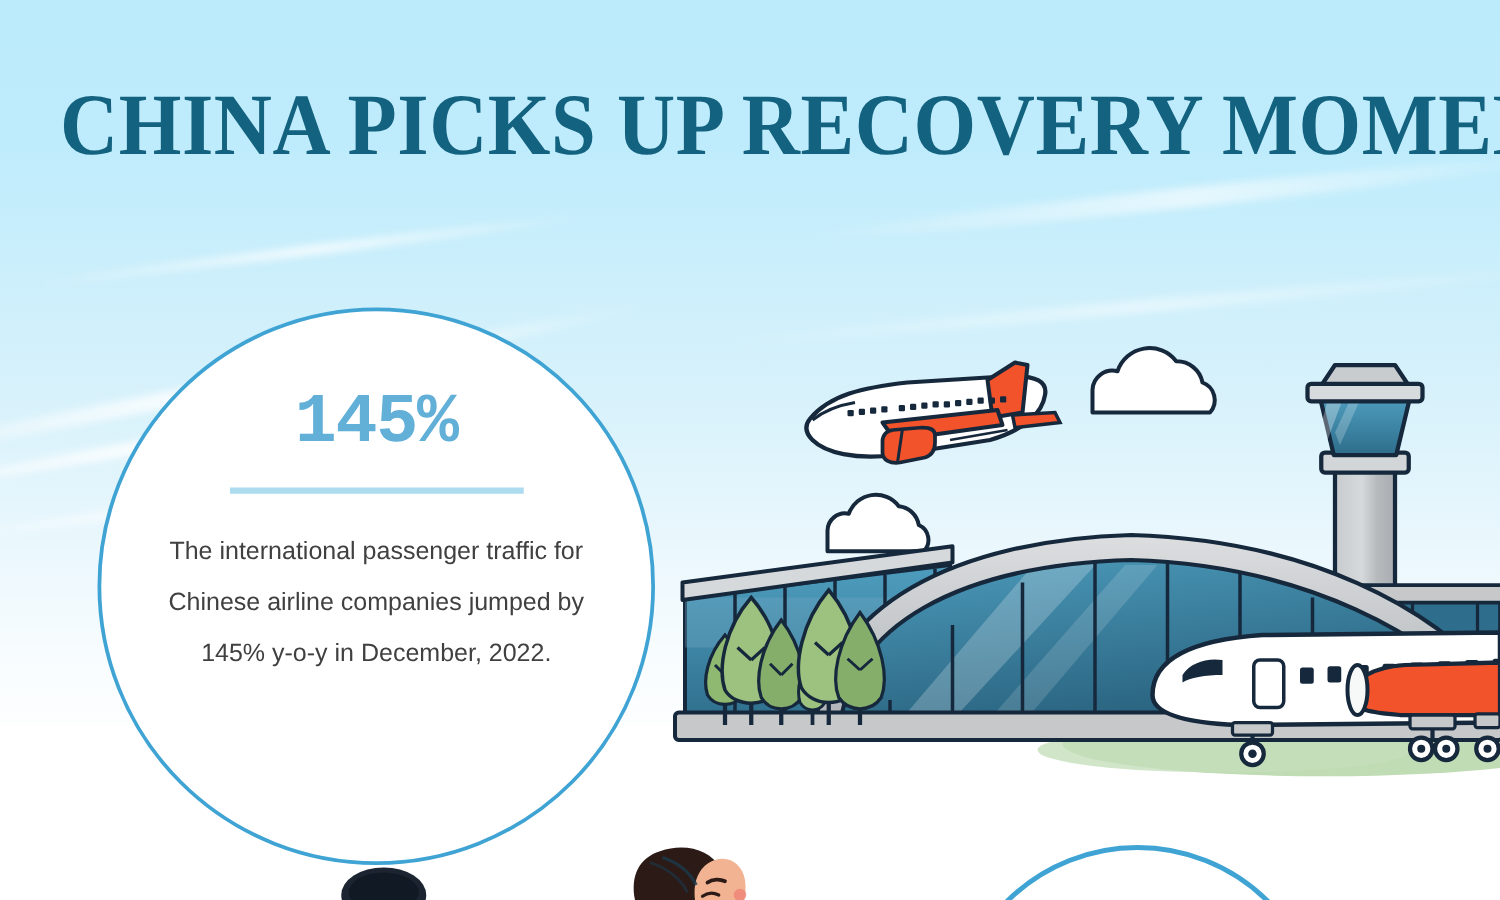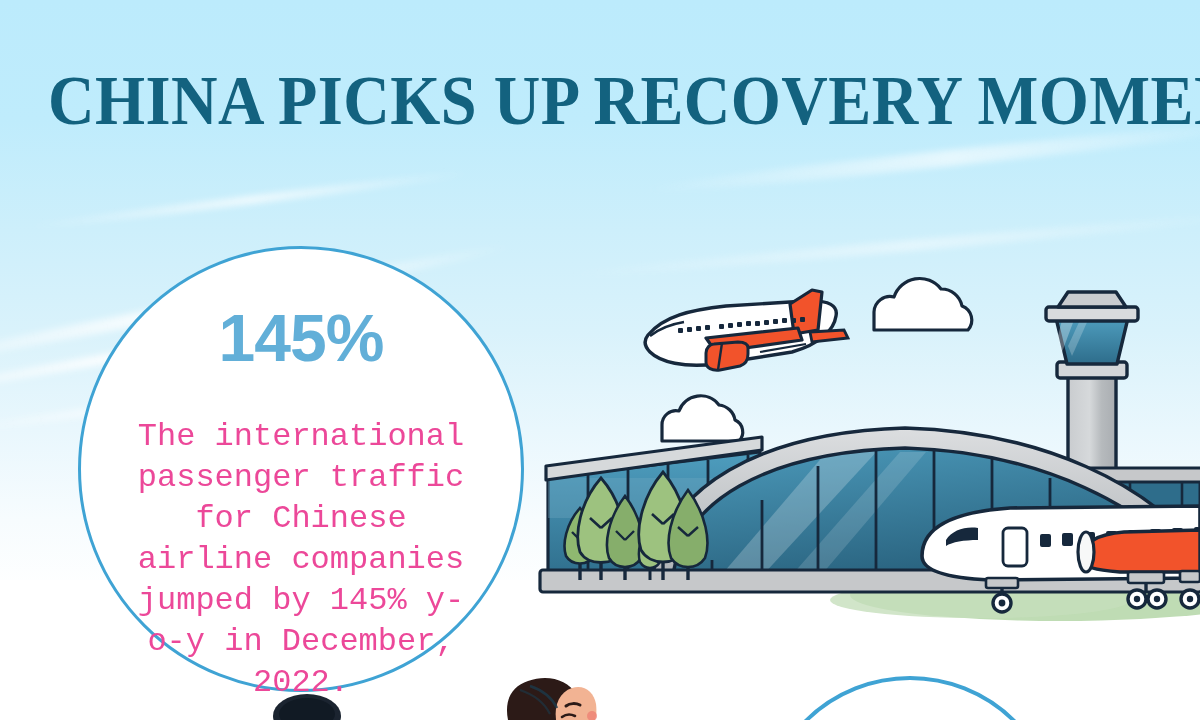--- a/index.html
+++ b/index.html
@@ -91,39 +91,39 @@
     height: 446px;
     z-index: 9;
     display: flex;
     flex-direction: column;
     align-items: center;
     padding-top: 46px;
     box-sizing: border-box;
   }
   .stat-value {
     color: #62afd8;
-    font-family: Liberation Sans, sans-serif;
+    font-family: Liberation Mono, monospace;
     font-weight: bold;
-    font-size: 66px;
+    font-size: 56px;
     line-height: 92px;
     letter-spacing: -1px;
   }
   .stat-rule {
     width: 235px;
     height: 5px;
     background: #addcf0;
     margin-top: 6px;
     margin-bottom: 26px;
   }
   .stat-desc {
     width: 352px;
     text-align: center;
-    color: #ec4899;
-    font-family: Liberation Mono, monospace;
-    font-size: 32px;
+    color: #404040;
+    font-family: Liberation Sans, sans-serif;
+    font-size: 20px;
     line-height: 41px;
   }
 
   
   .circle-br {
     position: absolute;
     left: 760px;
     top: 676px;
     width: 300px;
     height: 300px;

